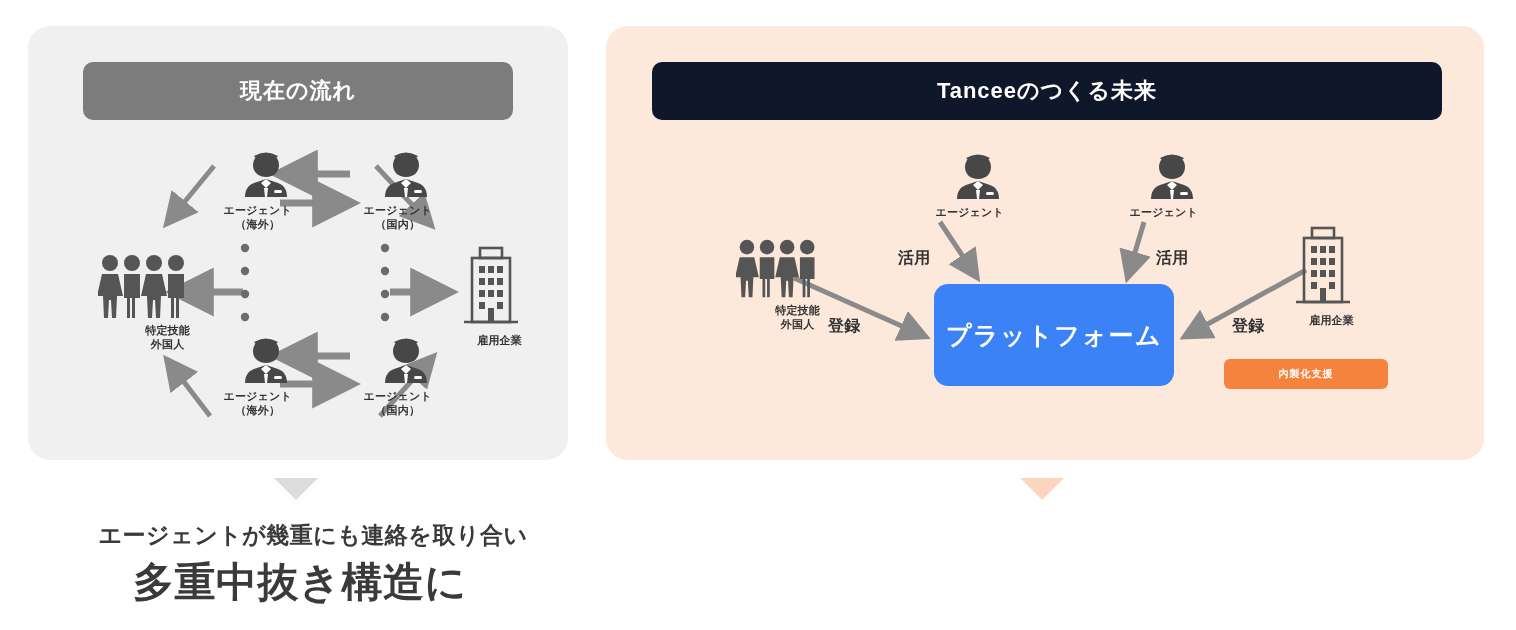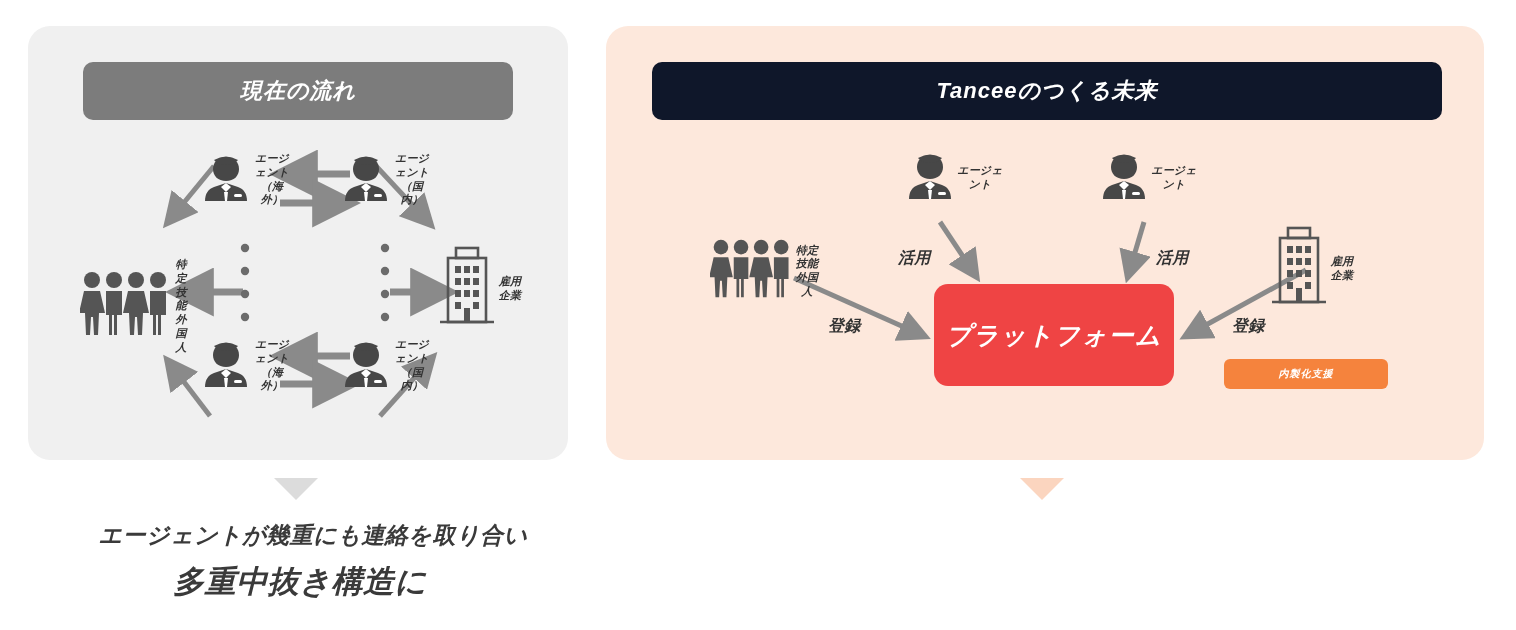--- a/index.html
+++ b/index.html
@@ -19,21 +19,20 @@
     position: relative;
     width: 1516px;
     height: 630px;
   }
 
   
   .column {
     position: absolute;
     top: 0;
     height: 630px;
-    font-style: italic;
   }
   .column.left  { left: 0;    width: 600px; }
   .column.right { left: 600px; width: 916px; }
 
   
   .panel {
     position: absolute;
     border-radius: 22px;
   }
   .panel.left-panel {
@@ -88,22 +87,22 @@
     top: 0;
     width: 100%;
     height: 100%;
     pointer-events: none;
   }
 
   
   .node {
     position: absolute;
     display: flex;
-    flex-direction: row;
-    align-items: center;
+    flex-direction: column;
+    align-items: flex-end;
     box-sizing: border-box;
   }
   .node .icon-wrap { line-height: 0; }
   .node .node-label {
     margin-top: 4px;
     font-size: 11px;
     font-weight: bold;
     color: #333333;
     text-align: center;
     line-height: 1.25;
@@ -121,21 +120,21 @@
     white-space: nowrap;
   }
 
   
   .platform-box {
     position: absolute;
     left: 328px;
     top: 258px;
     width: 240px;
     height: 102px;
-    background: #ef4444;
+    background: #3b82f6;
     border-radius: 14px;
     display: flex;
     align-items: center;
     justify-content: center;
     color: #ffffff;
     font-size: 25px;
     font-weight: bold;
     letter-spacing: 1.5px;
   }
 
@@ -176,24 +175,24 @@
   }
   .caption .cap-line1 {
     display: block;
     font-size: 23px;
     font-weight: bold;
     letter-spacing: 0.5px;
     padding-left: 26px;
   }
   .caption .cap-line2 {
     display: block;
-    font-size: 31px;
+    font-size: 41px;
     font-weight: bold;
     letter-spacing: 0.5px;
-    margin-top: 12px;
+    margin-top: 5px;
   }
   .caption.gray  { color: #3a3a3a; }
   .caption.orange { color: #f5833d; }
 </style>
 </head>
 <body>
 
 <div id="stage">
 
   <div class="column left">

